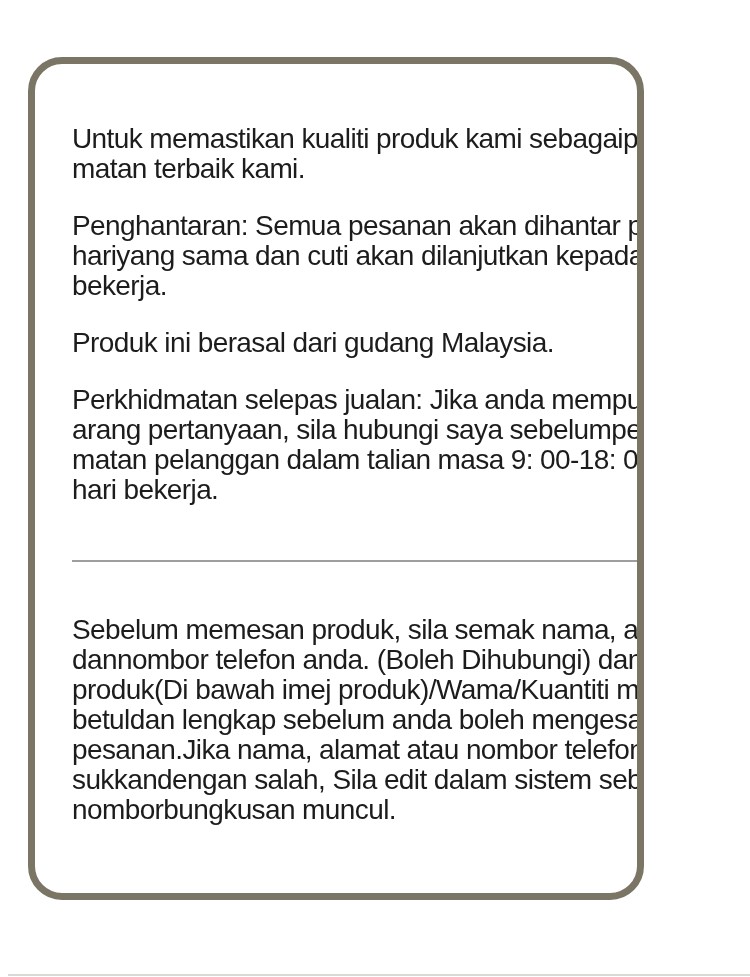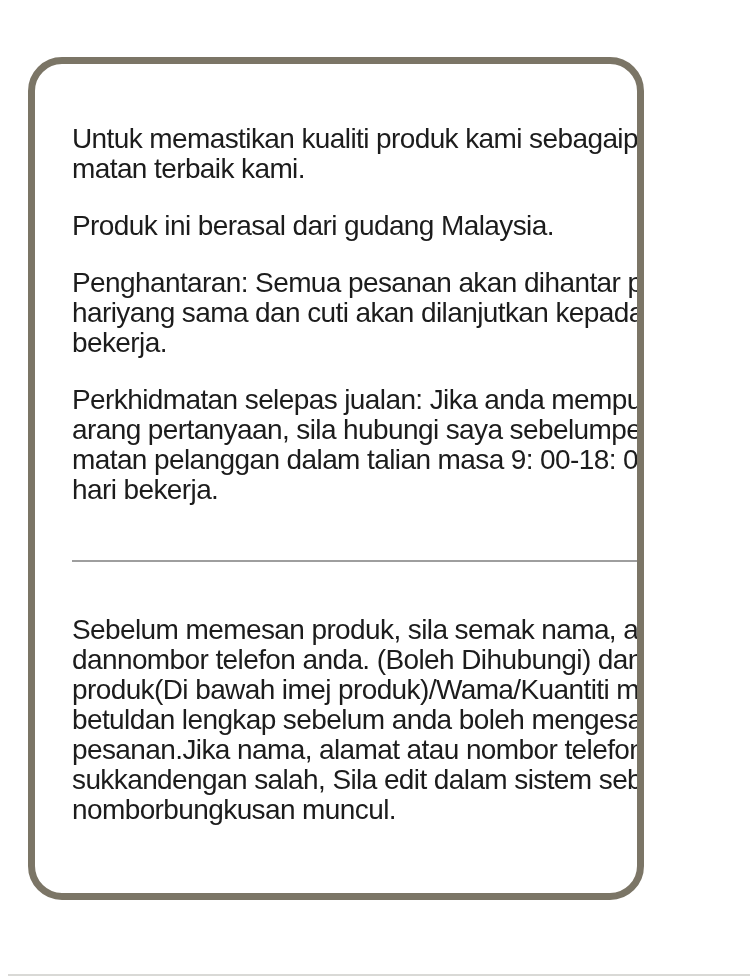--- a/index.html
+++ b/index.html
@@ -51,24 +51,24 @@
     height: 2px;
     background: #d9d9d6;
   }
 </style>
 </head>
 <body>
 
 <div class="notice-card">
   <p class="para">Untuk memastikan kualiti produk kami sebagaiperkhid-
 matan terbaik kami.</p>
-  <p class="para">Produk ini berasal dari gudang Malaysia.</p>
   <p class="para">Penghantaran: Semua pesanan akan dihantar pada
 hariyang sama dan cuti akan dilanjutkan kepada hari
 bekerja.</p>
+  <p class="para">Produk ini berasal dari gudang Malaysia.</p>
   <p class="para">Perkhidmatan selepas jualan: Jika anda mempunyaiseb-
 arang pertanyaan, sila hubungi saya sebelumperkhid-
 matan pelanggan dalam talian masa 9: 00-18: 00pada
 hari bekerja.</p>
   <div class="divider"></div>
   <p class="para">Sebelum memesan produk, sila semak nama, alamat
 dannombor telefon anda. (Boleh Dihubungi) dan saiz
 produk(Di bawah imej produk)/Wama/Kuantiti mestilah
 betuldan lengkap sebelum anda boleh mengesahkan
 pesanan.Jika nama, alamat atau nombor telefon dima-

